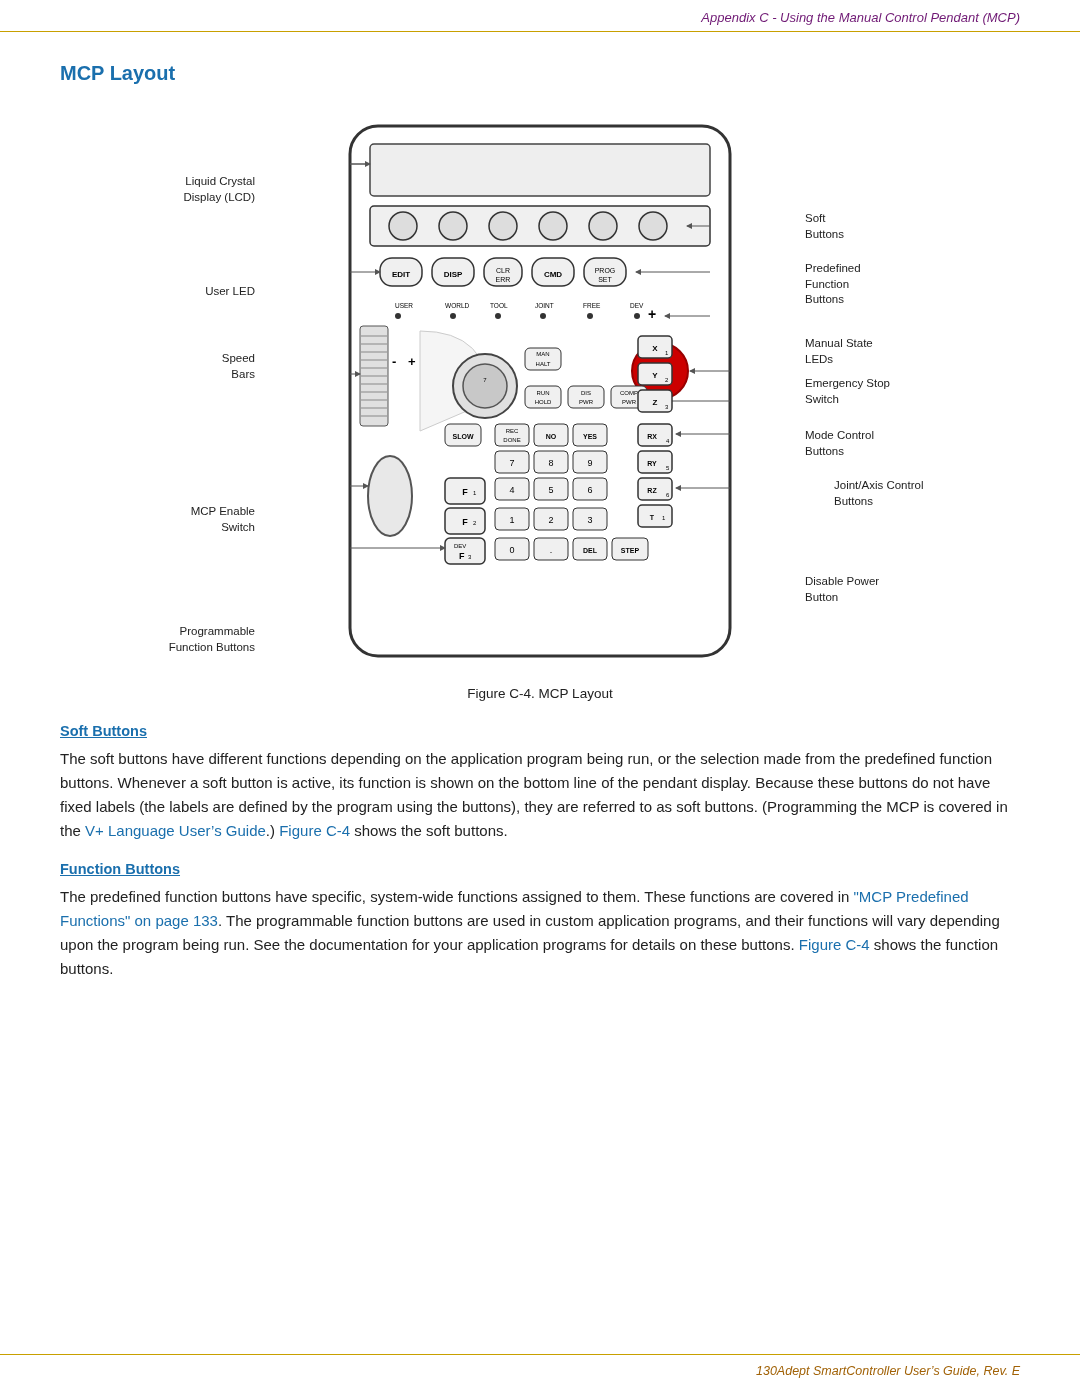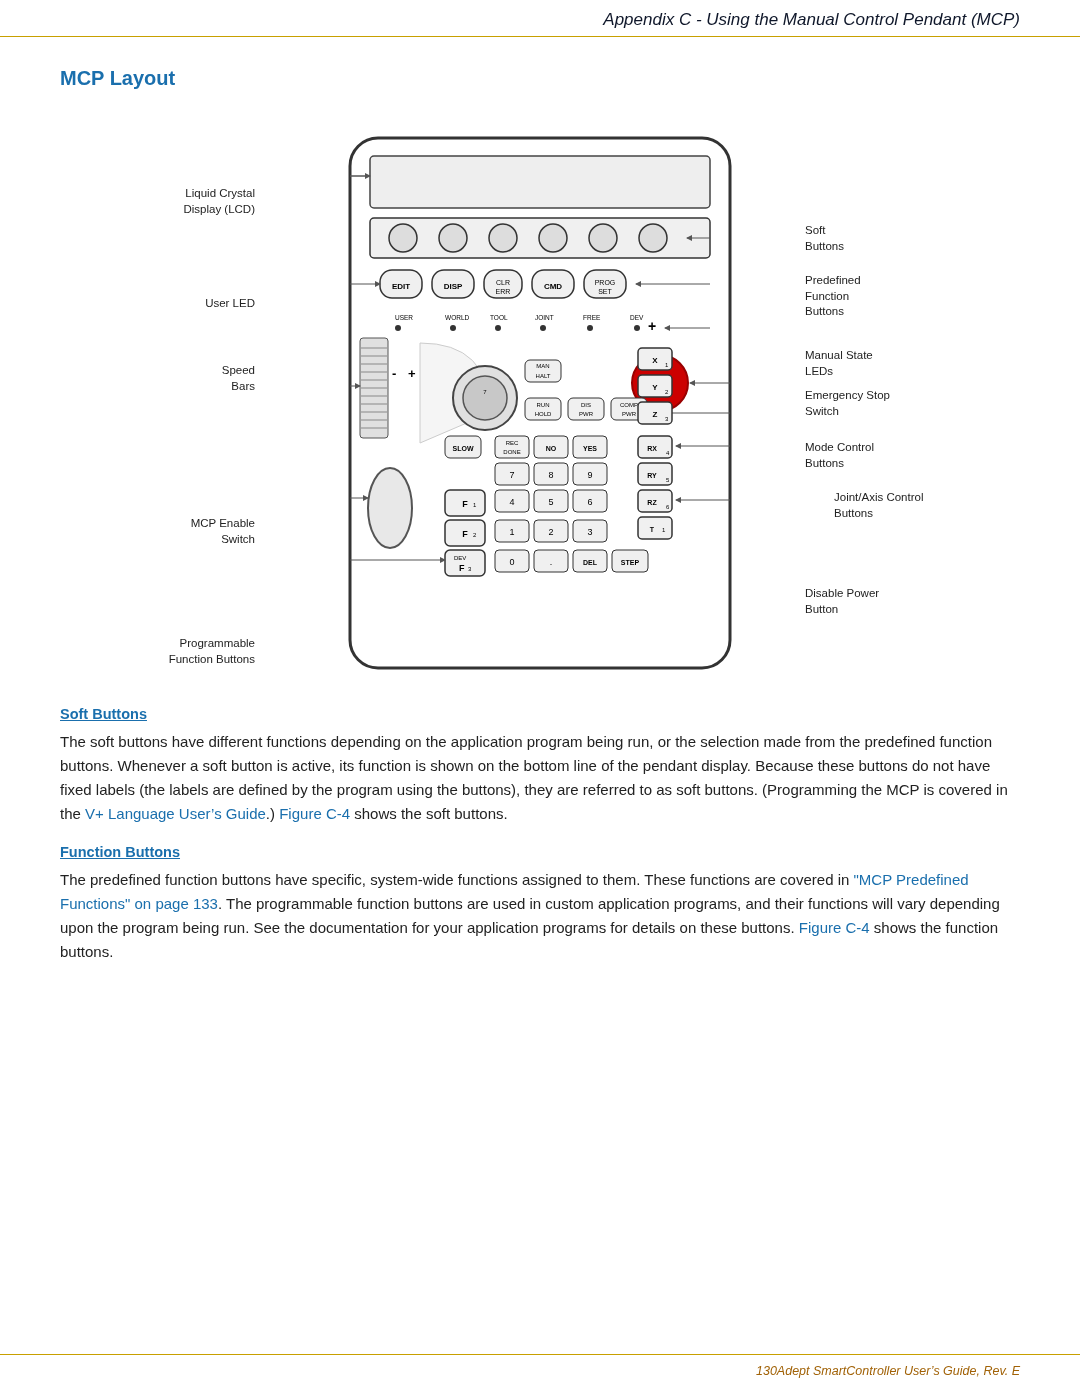--- a/index.html
+++ b/index.html
@@ -14,36 +14,36 @@
     }
 
     
     .page-header {
       border-bottom: 1.5px solid #c8a000;
       padding: 10px 60px 6px 60px;
       display: flex;
       justify-content: flex-end;
     }
     .page-header-text {
-      font-size: 17px;
-      color: #0f172a;
+      font-size: 13px;
+      color: #701a75;
       font-style: italic;
     }
 
     
     .content {
       padding: 30px 60px 30px 60px;
     }
 
     
     .section-title {
       color: #1a6fad;
       font-size: 20px;
       font-weight: bold;
-      margin-bottom: 28px;
+      margin-bottom: 21px;
     }
 
     .intro-text {
       font-size: 14px;
       margin-bottom: 22px;
     }
     .intro-text a, .link-blue {
       color: #1a6fad;
       text-decoration: none;
     }
@@ -364,20 +364,21 @@
         <div style="position:absolute; top:180px; left:10px;">Manual State<br>LEDs</div>
         <div style="position:absolute; top:220px; left:10px;">Emergency Stop<br>Switch</div>
         <div style="position:absolute; top:272px; left:10px;">Mode Control<br>Buttons</div>
         <div style="position:absolute; top:322px; left:10px;margin-left:29px;">Joint/Axis Control<br>Buttons</div>
         <div style="position:absolute; top:378px; left:10px;margin-top:40px;">Disable Power<br>Button</div>
       </div>
 
     </div>
   </div>
 
+  <div class="figure-caption">Figure C-4. MCP Layout</div>
 
   <div class="sub-heading">Soft Buttons</div>
   <p class="body-text">
     <span>The soft buttons have different functions depending on the application program being run, or the selection made from the predefined function buttons. Whenever a soft button is active, its function is shown on the bottom line of the pendant display. Because these buttons do not have fixed labels (the labels are defined by the program using the buttons), they are referred to as soft buttons. (Programming the MCP is covered in the </span><a class="link-blue">V+ Language User’s Guide</a><span>.) </span><a class="link-blue">Figure C-4</a><span> shows the soft buttons.</span>
   </p>
 
   <div class="sub-heading">Function Buttons</div>
   <p class="body-text">
     <span>The predefined function buttons have specific, system-wide functions assigned to them. These functions are covered in </span><a class="link-blue">"MCP Predefined Functions" on page 133</a><span>. The programmable function buttons are used in custom application programs, and their functions will vary depending upon the program being run. See the documentation for your application programs for details on these buttons. </span><a class="link-blue">Figure C-4</a><span> shows the function buttons.</span>
   </p>

